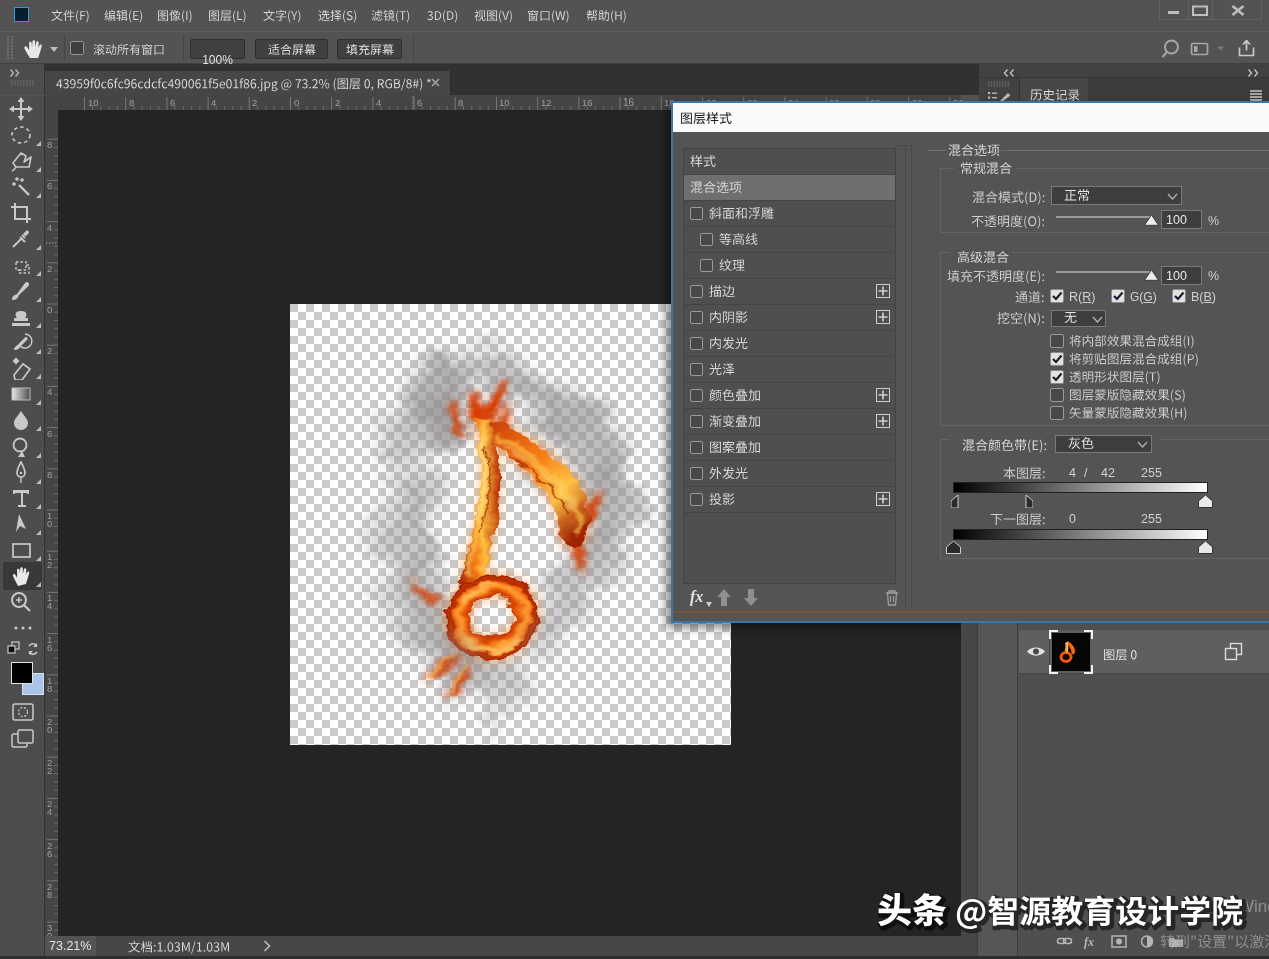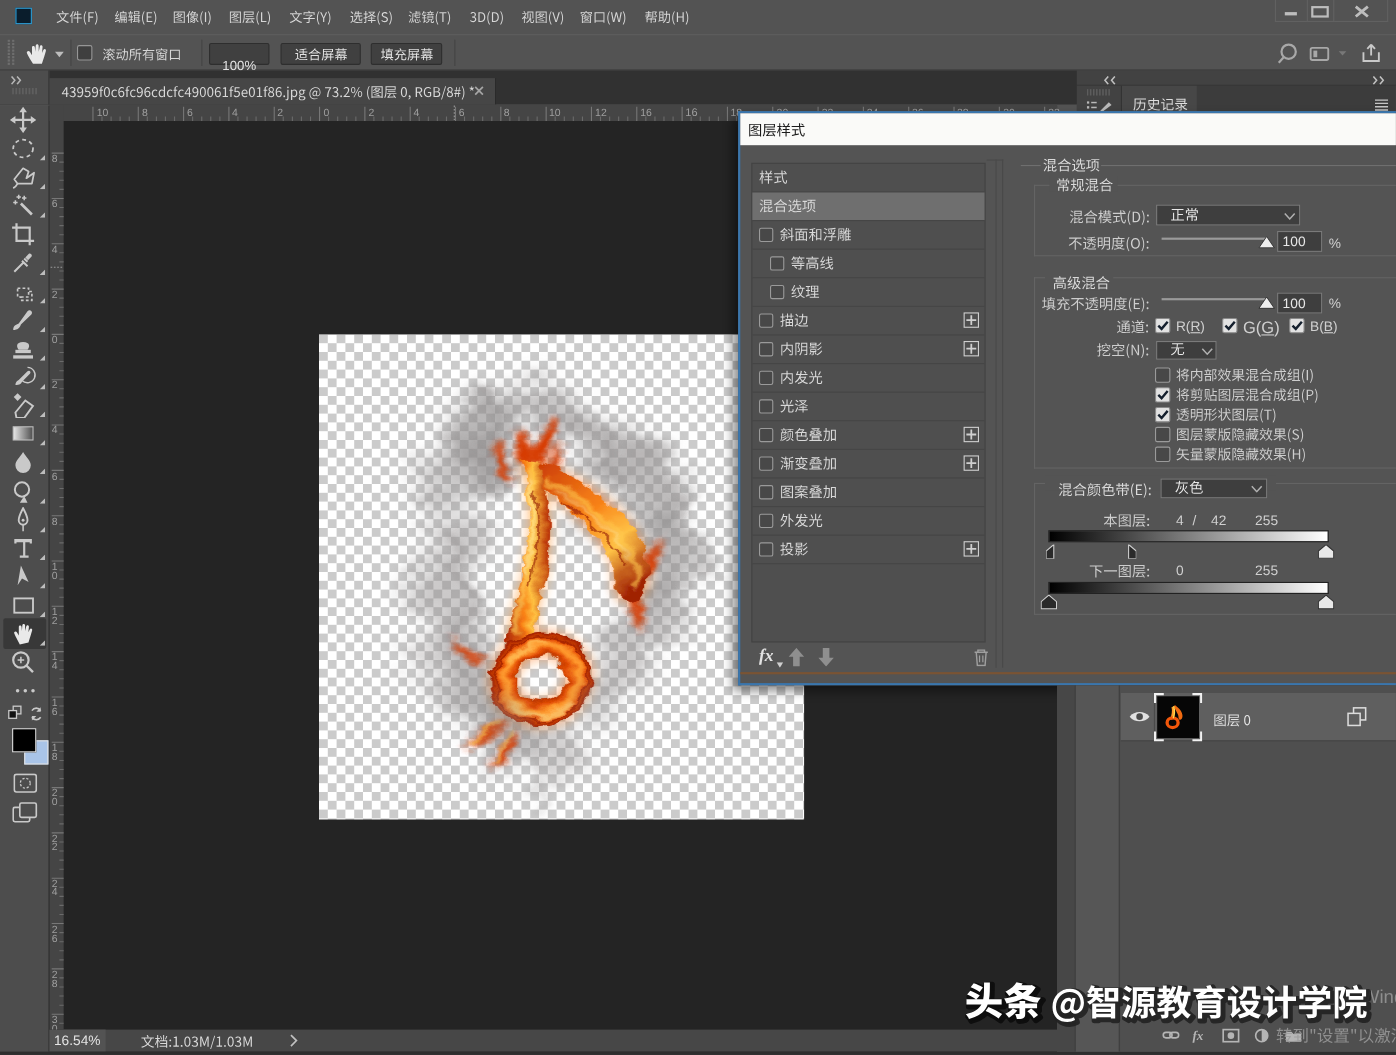--- a/index.html
+++ b/index.html
@@ -917,21 +917,21 @@
     </svg>
 <div class="abs" style="left:1050px;top:289px;width:14px;height:14px;background:#e2e2e2;border:1px solid #8a8a8a;border-radius:2px"></div>
 <svg class="abs" style="left:1050px;top:289px" width="14" height="14" viewBox="0 0 14 14">
       <path d="M3 7l3 3 5.5-6.5" fill="none" stroke="#15202e" stroke-width="2.2"></path>
     </svg>
 <div class="abs" style="left:1069px;top:290px;font-size:12.5px;color:#d0d0d0;">R(<u>R</u>)</div>
 <div class="abs" style="left:1111px;top:289px;width:14px;height:14px;background:#e2e2e2;border:1px solid #8a8a8a;border-radius:2px"></div>
 <svg class="abs" style="left:1111px;top:289px" width="14" height="14" viewBox="0 0 14 14">
       <path d="M3 7l3 3 5.5-6.5" fill="none" stroke="#15202e" stroke-width="2.2"></path>
     </svg>
-<div class="abs" style="left:1130px;top:290px;font-size:15px;color:#d0d0d0;">G(<u>G</u>)</div>
+<div class="abs" style="left:1130px;top:290px;font-size:12px;color:#d0d0d0;">G(<u>G</u>)</div>
 <div class="abs" style="left:1172px;top:289px;width:14px;height:14px;background:#e2e2e2;border:1px solid #8a8a8a;border-radius:2px"></div>
 <svg class="abs" style="left:1172px;top:289px" width="14" height="14" viewBox="0 0 14 14">
       <path d="M3 7l3 3 5.5-6.5" fill="none" stroke="#15202e" stroke-width="2.2"></path>
     </svg>
 <div class="abs" style="left:1191px;top:290px;font-size:12.5px;color:#d0d0d0;">B(<u>B</u>)</div>
 <svg class="tp" style="left:993.199px;top:306px;" width="57" height="25" viewBox="-4 -17 57 25">
       <path d="M8.9 -7.4C9.8 -6.7 10.9 -5.7 11.4 -5L12.1 -5.6C11.5 -6.3 10.4 -7.2 9.6 -7.9ZM7.2 -7.8C6.6 -7 5.5 -6.3 4.5 -5.8C4.7 -5.6 5.1 -5.3 5.2 -5.1C6.2 -5.7 7.3 -6.6 8 -7.5ZM7.6 -10.8C7.8 -10.4 8.1 -9.9 8.2 -9.4H4.7V-7.2H5.6V-8.6H11.4V-7.2H12.3V-9.4H9.2L9.2 -9.5C9.1 -9.9 8.8 -10.5 8.5 -11ZM5.3 -4.8V-4H8.9C5.4 -1.7 5.3 -1 5.3 -0.5C5.3 0.2 5.8 0.7 7.1 0.7H10.8C11.9 0.7 12.2 0.4 12.4 -1.7C12.1 -1.8 11.8 -1.9 11.5 -2C11.5 -0.4 11.3 -0.2 10.8 -0.2H7C6.5 -0.2 6.2 -0.3 6.2 -0.6C6.2 -1 6.5 -1.5 10.9 -4.3C11 -4.4 11.1 -4.5 11.1 -4.5L10.5 -4.9L10.3 -4.8ZM2.2 -10.9V-8.3H0.5V-7.4H2.2V-4.7L0.5 -4.2L0.7 -3.2L2.2 -3.7V-0.1C2.2 0.1 2.1 0.1 1.9 0.1C1.8 0.1 1.3 0.1 0.7 0.1C0.8 0.4 1 0.8 1 1C1.8 1 2.3 1 2.7 0.8C3 0.7 3.1 0.4 3.1 -0.1V-4L4.5 -4.5L4.3 -5.4L3.1 -5V-7.4H4.3V-8.3H3.1V-10.9Z M20.3 -7C21.7 -6.3 23.4 -5.3 24.3 -4.6L24.9 -5.4C24 -6 22.2 -7 20.9 -7.6ZM18 -7.7C17 -6.8 15.6 -5.9 14.1 -5.4L14.7 -4.5C16.2 -5.2 17.6 -6.2 18.7 -7.1ZM14 -0.3V0.6H25.1V-0.3H20V-3.6H23.7V-4.5H15.4V-3.6H19V-0.3ZM18.5 -10.7C18.7 -10.3 19 -9.8 19.1 -9.3H14V-6.4H14.9V-8.4H24V-6.7H25V-9.3H20.3C20.1 -9.8 19.8 -10.5 19.5 -11Z M29.1 2.5 29.8 2.2C28.7 0.4 28.2 -1.8 28.2 -4C28.2 -6.2 28.7 -8.4 29.8 -10.3L29.1 -10.6C27.9 -8.7 27.2 -6.6 27.2 -4C27.2 -1.5 27.9 0.6 29.1 2.5Z M31.7 0H32.8V-5C32.8 -6 32.7 -7 32.7 -8H32.7L33.8 -6L37.2 0H38.5V-9.5H37.3V-4.6C37.3 -3.6 37.4 -2.5 37.5 -1.6H37.4L36.4 -3.5L32.9 -9.5H31.7Z M41.1 2.5C42.3 0.6 43 -1.5 43 -4C43 -6.6 42.3 -8.7 41.1 -10.6L40.3 -10.3C41.5 -8.4 42 -6.2 42 -4C42 -1.8 41.5 0.4 40.3 2.2Z M46 -5.1C46.5 -5.1 46.9 -5.4 46.9 -6C46.9 -6.5 46.5 -6.9 46 -6.9C45.5 -6.9 45.1 -6.5 45.1 -6C45.1 -5.4 45.5 -5.1 46 -5.1ZM46 0.2C46.5 0.2 46.9 -0.2 46.9 -0.7C46.9 -1.3 46.5 -1.6 46 -1.6C45.5 -1.6 45.1 -1.3 45.1 -0.7C45.1 -0.2 45.5 0.2 46 0.2Z" fill="#cecece"></path>
     </svg>
 <div class="abs" style="left:1051px;top:310px;width:55px;height:17px;background:#3e3e3e;border:1px solid #7a7a7a"></div>
 <svg class="tp" style="left:1060px;top:305px;" width="23" height="25" viewBox="-4 -17 23 25">
@@ -1044,21 +1044,21 @@
 </g>
 <text x="28" y="12.5" font-size="12" font-style="italic" font-weight="bold" fill="#b5b5b5" font-family="Liberation Serif">fx</text>
 <rect x="56" y="3" width="14" height="11" fill="none" stroke="#b5b5b5" stroke-width="1.5"></rect>
       <circle cx="63" cy="8.5" r="3" fill="#b5b5b5"></circle>
 <circle cx="91" cy="8.5" r="5.5" fill="none" stroke="#b5b5b5" stroke-width="1.5"></circle>
       <path d="M91 3a5.5 5.5 0 010 11z" fill="#b5b5b5"></path>
 <path d="M113 5h5l2 2h7v7h-14z" fill="#b5b5b5"></path>
 </svg>
 <div class="abs" style="left:45px;top:936px;width:916px;height:20px;background:#474747"></div>
 <div class="abs" style="left:45px;top:936px;width:51px;height:20px;background:#535353"></div>
-<div class="abs" style="left:49px;top:939px;font-size:12.5px;color:#e4e4e4;">16.54%</div>
+<div class="abs" style="left:49px;top:939px;font-size:12.5px;color:#e4e4e4;">73.21%</div>
 <svg class="tp" style="left:124px;top:934.5px;" width="112" height="24" viewBox="-4 -16.5 112 24">
       <path d="M5.3 -10.3C5.7 -9.7 6.1 -8.8 6.2 -8.3L7.2 -8.7C7.1 -9.2 6.6 -10 6.3 -10.6ZM0.6 -8.3V-7.4H2.6C3.3 -5.5 4.3 -3.8 5.6 -2.5C4.2 -1.4 2.5 -0.5 0.5 0.1C0.6 0.3 0.9 0.8 1 1C3.1 0.3 4.9 -0.6 6.3 -1.8C7.7 -0.6 9.4 0.4 11.4 0.9C11.6 0.7 11.9 0.2 12.1 0.1C10.1 -0.5 8.4 -1.3 7 -2.5C8.3 -3.8 9.2 -5.4 10 -7.4H11.9V-8.3ZM6.3 -3.2C5.1 -4.4 4.2 -5.8 3.6 -7.4H8.9C8.3 -5.7 7.4 -4.3 6.3 -3.2Z M23.1 -9.7C22.9 -8.8 22.4 -7.5 21.9 -6.7L22.7 -6.4C23.1 -7.2 23.6 -8.4 24.1 -9.4ZM17.5 -9.4C17.9 -8.5 18.4 -7.3 18.6 -6.5L19.4 -6.8C19.2 -7.6 18.7 -8.8 18.2 -9.7ZM14.9 -10.5V-7.8H13.1V-6.9H14.8C14.4 -5.2 13.6 -3.2 12.8 -2.2C13 -2 13.2 -1.6 13.3 -1.4C13.9 -2.2 14.5 -3.6 14.9 -5V1H15.8V-5.3C16.2 -4.7 16.6 -3.9 16.8 -3.5L17.4 -4.2C17.2 -4.6 16.1 -6 15.8 -6.5V-6.9H17.4V-7.8H15.8V-10.5ZM17.1 -0.8V0.1H23V0.9H24V-5.9H21.2V-10.5H20.3V-5.9H17.4V-5H23V-3.4H17.6V-2.5H23V-0.8Z M26.7 -4.9C27.2 -4.9 27.6 -5.2 27.6 -5.8C27.6 -6.3 27.2 -6.6 26.7 -6.6C26.3 -6.6 25.9 -6.3 25.9 -5.8C25.9 -5.2 26.3 -4.9 26.7 -4.9ZM26.7 0.2C27.2 0.2 27.6 -0.2 27.6 -0.7C27.6 -1.2 27.2 -1.6 26.7 -1.6C26.3 -1.6 25.9 -1.2 25.9 -0.7C25.9 -0.2 26.3 0.2 26.7 0.2Z M29.6 0H34.6V-1H32.8V-9.2H31.9C31.4 -8.9 30.8 -8.7 30 -8.5V-7.8H31.6V-1H29.6Z M37.1 0.2C37.6 0.2 38 -0.2 38 -0.7C38 -1.2 37.6 -1.6 37.1 -1.6C36.7 -1.6 36.3 -1.2 36.3 -0.7C36.3 -0.2 36.7 0.2 37.1 0.2Z M42.4 0.2C44.1 0.2 45.2 -1.4 45.2 -4.6C45.2 -7.8 44.1 -9.3 42.4 -9.3C40.6 -9.3 39.5 -7.8 39.5 -4.6C39.5 -1.4 40.6 0.2 42.4 0.2ZM42.4 -0.8C41.3 -0.8 40.6 -1.9 40.6 -4.6C40.6 -7.3 41.3 -8.4 42.4 -8.4C43.4 -8.4 44.1 -7.3 44.1 -4.6C44.1 -1.9 43.4 -0.8 42.4 -0.8Z M49.1 0.2C50.8 0.2 52.1 -0.8 52.1 -2.5C52.1 -3.7 51.2 -4.5 50.1 -4.8V-4.8C51.1 -5.2 51.8 -5.9 51.8 -7C51.8 -8.5 50.6 -9.3 49.1 -9.3C48 -9.3 47.2 -8.9 46.5 -8.2L47.1 -7.5C47.7 -8 48.3 -8.4 49 -8.4C50 -8.4 50.6 -7.8 50.6 -7C50.6 -6 50 -5.2 48.1 -5.2V-4.3C50.2 -4.3 50.9 -3.6 50.9 -2.5C50.9 -1.4 50.1 -0.8 49 -0.8C48 -0.8 47.3 -1.3 46.8 -1.8L46.2 -1.1C46.8 -0.4 47.7 0.2 49.1 0.2Z M54 0H55.1V-5.1C55.1 -5.9 55 -7 54.9 -7.8H55L55.7 -5.7L57.4 -0.9H58.2L59.9 -5.7L60.7 -7.8H60.7C60.7 -7 60.6 -5.9 60.6 -5.1V0H61.7V-9.2H60.3L58.5 -4.3C58.3 -3.6 58.1 -3 57.9 -2.4H57.8C57.6 -3 57.4 -3.6 57.2 -4.3L55.4 -9.2H54Z M63.1 2.2H63.9L67.6 -9.9H66.8Z M68.9 0H73.9V-1H72.1V-9.2H71.2C70.7 -8.9 70.1 -8.7 69.3 -8.5V-7.8H71V-1H68.9Z M76.5 0.2C76.9 0.2 77.3 -0.2 77.3 -0.7C77.3 -1.2 76.9 -1.6 76.5 -1.6C76 -1.6 75.7 -1.2 75.7 -0.7C75.7 -0.2 76 0.2 76.5 0.2Z M81.7 0.2C83.4 0.2 84.5 -1.4 84.5 -4.6C84.5 -7.8 83.4 -9.3 81.7 -9.3C79.9 -9.3 78.8 -7.8 78.8 -4.6C78.8 -1.4 79.9 0.2 81.7 0.2ZM81.7 -0.8C80.7 -0.8 79.9 -1.9 79.9 -4.6C79.9 -7.3 80.7 -8.4 81.7 -8.4C82.7 -8.4 83.4 -7.3 83.4 -4.6C83.4 -1.9 82.7 -0.8 81.7 -0.8Z M88.4 0.2C90.1 0.2 91.4 -0.8 91.4 -2.5C91.4 -3.7 90.5 -4.5 89.5 -4.8V-4.8C90.4 -5.2 91.1 -5.9 91.1 -7C91.1 -8.5 90 -9.3 88.4 -9.3C87.4 -9.3 86.5 -8.9 85.9 -8.2L86.5 -7.5C87 -8 87.6 -8.4 88.4 -8.4C89.3 -8.4 89.9 -7.8 89.9 -7C89.9 -6 89.3 -5.2 87.4 -5.2V-4.3C89.5 -4.3 90.2 -3.6 90.2 -2.5C90.2 -1.4 89.5 -0.8 88.4 -0.8C87.3 -0.8 86.6 -1.3 86.1 -1.8L85.5 -1.1C86.1 -0.4 87 0.2 88.4 0.2Z M93.4 0H94.4V-5.1C94.4 -5.9 94.3 -7 94.2 -7.8H94.3L95 -5.7L96.8 -0.9H97.5L99.3 -5.7L100 -7.8H100.1C100 -7 99.9 -5.9 99.9 -5.1V0H101V-9.2H99.6L97.8 -4.3C97.6 -3.6 97.4 -3 97.2 -2.4H97.2C96.9 -3 96.7 -3.6 96.5 -4.3L94.8 -9.2H93.4Z" fill="#d8d8d8"></path>
     </svg>
 <svg class="abs" style="left:263px;top:940px" width="8" height="12" viewBox="0 0 8 12">
       <path d="M1.5 1l5 5-5 5" fill="none" stroke="#c0c0c0" stroke-width="1.5"></path>
     </svg>
 <div class="abs" style="left:0px;top:956px;width:1269px;height:3px;background:#2e2e2e"></div>
 <div class="abs" style="left:1238px;top:897px;font-size:17px;color:#9a9a9a;opacity:.85;">Wind</div>
 <svg class="tp" style="left:1156px;top:928px;" width="129" height="28" viewBox="-4 -19 129 28">
       <path d="M1.2 -5C1.3 -5.1 1.8 -5.2 2.3 -5.2H3.6V-3L0.6 -2.5L0.8 -1.4L3.6 -1.9V1.1H4.7V-2.2L6.8 -2.6L6.7 -3.5L4.7 -3.2V-5.2H6.3V-6.2H4.7V-8.5H3.6V-6.2H2.2C2.7 -7.3 3.1 -8.5 3.5 -9.8H6.3V-10.8H3.8C4 -11.4 4.1 -11.9 4.2 -12.4L3.1 -12.6C3 -12 2.9 -11.4 2.7 -10.8H0.7V-9.8H2.5C2.1 -8.6 1.8 -7.5 1.6 -7.2C1.3 -6.5 1.1 -6 0.9 -6C1 -5.7 1.2 -5.2 1.2 -5ZM6.4 -8V-7H8.6C8.3 -5.9 8 -4.9 7.7 -4.2H12C11.5 -3.4 10.8 -2.5 10.2 -1.7C9.7 -2.1 9.2 -2.4 8.7 -2.7L8 -2C9.5 -1.1 11.3 0.3 12.2 1.2L12.9 0.3C12.4 -0.1 11.8 -0.6 11.1 -1.1C12 -2.4 13.1 -3.8 13.8 -4.9L13 -5.3L12.8 -5.2H9.2L9.8 -7H14.4V-8H10.1L10.5 -9.8H13.8V-10.8H10.8L11.2 -12.4L10.1 -12.6L9.7 -10.8H7V-9.8H9.4L8.9 -8Z M24.6 -11.3V-2.2H25.7V-11.3ZM27.6 -12.4V-0.6C27.6 -0.3 27.5 -0.2 27.3 -0.2C27 -0.2 26.2 -0.2 25.3 -0.2C25.5 0.1 25.6 0.6 25.7 0.9C26.8 0.9 27.6 0.9 28.1 0.7C28.5 0.5 28.7 0.1 28.7 -0.6V-12.4ZM15.9 -0.6 16.2 0.4C18.2 0.1 21 -0.5 23.7 -1L23.6 -2L20.5 -1.4V-3.8H23.5V-4.8H20.5V-6.4H19.4V-4.8H16.5V-3.8H19.4V-1.2ZM16.8 -6.6C17.1 -6.8 17.7 -6.8 22.4 -7.3C22.6 -6.9 22.8 -6.6 22.9 -6.3L23.8 -6.9C23.3 -7.8 22.4 -9.1 21.5 -10.1L20.7 -9.6C21.1 -9.2 21.4 -8.7 21.8 -8.1L18 -7.8C18.6 -8.6 19.2 -9.6 19.7 -10.6H23.8V-11.6H16.1V-10.6H18.4C18 -9.6 17.4 -8.6 17.1 -8.3C16.9 -7.9 16.6 -7.7 16.4 -7.6C16.5 -7.3 16.7 -6.8 16.8 -6.6Z M31.6 -7.2H32.5L32.8 -10L32.8 -11.6H31.4L31.4 -10ZM34.6 -7.2H35.4L35.7 -10L35.7 -11.6H34.3L34.3 -10Z M38.9 -11.6C39.7 -10.9 40.7 -9.9 41.2 -9.3L42 -10.1C41.5 -10.7 40.5 -11.7 39.7 -12.3ZM37.8 -7.9V-6.8H39.9V-1.4C39.9 -0.7 39.4 -0.2 39.1 -0.1C39.3 0.2 39.6 0.6 39.7 0.9C40 0.6 40.4 0.3 43 -1.7C42.9 -1.9 42.7 -2.3 42.6 -2.6L41 -1.4V-7.9ZM44.5 -12.1V-10.4C44.5 -9.3 44.1 -8 42.2 -7.1C42.4 -7 42.8 -6.5 42.9 -6.3C45.1 -7.3 45.5 -9 45.5 -10.4V-11H48.2V-8.6C48.2 -7.5 48.4 -7 49.5 -7C49.6 -7 50.4 -7 50.6 -7C50.9 -7 51.2 -7 51.4 -7.1C51.3 -7.4 51.3 -7.8 51.3 -8.1C51.1 -8 50.8 -8 50.6 -8C50.4 -8 49.7 -8 49.5 -8C49.3 -8 49.3 -8.1 49.3 -8.6V-12.1ZM49.2 -4.9C48.6 -3.7 47.8 -2.7 46.8 -1.9C45.8 -2.8 45 -3.8 44.5 -4.9ZM42.9 -6V-4.9H43.6L43.4 -4.8C44 -3.5 44.9 -2.3 46 -1.3C44.8 -0.6 43.5 -0.1 42.2 0.2C42.4 0.5 42.7 0.9 42.8 1.2C44.2 0.8 45.6 0.2 46.8 -0.6C48 0.3 49.3 0.9 50.9 1.2C51 0.9 51.3 0.5 51.6 0.2C50.1 -0.1 48.8 -0.6 47.7 -1.3C49 -2.4 50 -3.8 50.6 -5.7L49.9 -6L49.7 -6Z M61.9 -11.2H64.4V-9.9H61.9ZM58.4 -11.2H60.8V-9.9H58.4ZM54.9 -11.2H57.3V-9.9H54.9ZM55 -6.4V-0.1H53V0.8H66.3V-0.1H64.2V-6.4H59.5L59.7 -7.3H65.9V-8.2H59.9L60.1 -9H65.5V-12H53.9V-9H58.9L58.8 -8.2H53.1V-7.3H58.6L58.5 -6.4ZM56 -0.1V-1H63.1V-0.1ZM56 -4.1H63.1V-3.3H56ZM56 -4.8V-5.6H63.1V-4.8ZM56 -2.6H63.1V-1.7H56Z M68.8 -7.2H69.6L69.9 -10L69.9 -11.6H68.5L68.5 -10ZM71.7 -7.2H72.5L72.8 -10L72.9 -11.6H71.4L71.4 -10Z M79.8 -10.7C80.7 -9.6 81.7 -8.1 82.1 -7.1L83.1 -7.7C82.7 -8.7 81.7 -10.1 80.8 -11.2ZM85.6 -12C85.3 -5.3 84.2 -1.6 79.4 0.3C79.7 0.5 80.1 1.1 80.3 1.3C82.3 0.4 83.7 -0.8 84.7 -2.4C85.9 -1.2 87.1 0.2 87.7 1.2L88.7 0.4C88 -0.6 86.5 -2.2 85.2 -3.4C86.2 -5.6 86.6 -8.4 86.8 -12ZM76.3 -0.3C76.7 -0.6 77.3 -1 81.6 -3.1C81.5 -3.3 81.4 -3.8 81.3 -4.1L77.8 -2.5V-11.4H76.6V-2.6C76.6 -1.9 76 -1.4 75.7 -1.2C75.9 -1 76.2 -0.6 76.3 -0.3Z M94.3 -8.3H97V-7.1H94.3ZM94.3 -10.2H97V-9.1H94.3ZM90.2 -11.8C90.9 -11.2 91.8 -10.4 92.3 -9.9L93 -10.6C92.5 -11.2 91.6 -11.9 90.8 -12.4ZM89.7 -7.6C90.5 -7.2 91.4 -6.5 91.8 -6L92.5 -6.8C92 -7.2 91.1 -7.9 90.4 -8.3ZM89.9 0.4 90.8 1C91.4 -0.4 92.2 -2.2 92.7 -3.7L91.9 -4.3C91.3 -2.7 90.5 -0.8 89.9 0.4ZM99.6 -12.6C99.3 -10.3 98.8 -8 98 -6.5V-11.1H95.9L96.4 -12.4L95.2 -12.6C95.2 -12.2 95 -11.6 94.8 -11.1H93.4V-6.2H97.8C98.1 -6 98.4 -5.7 98.6 -5.5C98.8 -5.9 99 -6.3 99.3 -6.8C99.5 -5.4 99.8 -3.9 100.4 -2.4C99.8 -1.2 99 -0.2 97.9 0.5C98.1 0.7 98.5 1.1 98.7 1.2C99.6 0.5 100.3 -0.4 100.9 -1.4C101.5 -0.4 102.2 0.5 103 1.2C103.2 0.9 103.6 0.5 103.8 0.3C102.8 -0.4 102 -1.4 101.5 -2.5C102.2 -4.2 102.7 -6.2 102.9 -8.7H103.6V-9.7H100.1C100.3 -10.6 100.5 -11.5 100.6 -12.4ZM94.7 -5.9 95.1 -5.1H92.8V-4.1H94.3V-3.6C94.3 -2.5 94 -0.8 92.2 0.6C92.4 0.7 92.8 1 93 1.2C94.4 0.2 94.9 -1.1 95.1 -2.3H96.9C96.8 -0.8 96.7 -0.2 96.5 -0C96.5 0.1 96.3 0.1 96.2 0.1C96 0.1 95.5 0.1 94.9 0C95.1 0.3 95.2 0.7 95.2 1C95.8 1 96.3 1 96.6 1C97 0.9 97.2 0.8 97.4 0.6C97.7 0.3 97.8 -0.6 97.9 -2.8C97.9 -2.9 97.9 -3.2 97.9 -3.2H95.2V-3.6V-4.1H98.4V-5.1H96.2C96 -5.4 95.8 -5.8 95.7 -6.1ZM102 -8.7C101.8 -6.8 101.5 -5.1 101 -3.7C100.3 -5.2 100 -6.9 99.8 -8.5L99.9 -8.7Z M105.6 -11.6C106.5 -11.1 107.8 -10.4 108.4 -9.9L109 -10.9C108.4 -11.3 107.1 -12 106.2 -12.4ZM104.8 -7.5C105.8 -7 107 -6.3 107.6 -5.8L108.3 -6.8C107.6 -7.2 106.3 -7.9 105.5 -8.3ZM105.2 0.2 106.2 1C107 -0.4 108.1 -2.3 108.9 -3.9L108.1 -4.6C107.2 -2.9 106 -0.9 105.2 0.2ZM109 -8.2V-7.1H113.4V-4.6H110.1V1.2H111.2V0.5H116.5V1.1H117.6V-4.6H114.4V-7.1H118.6V-8.2H114.4V-10.8C115.7 -11.1 116.9 -11.3 117.9 -11.7L117 -12.5C115.4 -12 112.3 -11.5 109.7 -11.2C109.8 -10.9 110 -10.5 110.1 -10.2C111.1 -10.3 112.2 -10.5 113.4 -10.7V-8.2ZM111.2 -0.5V-3.6H116.5V-0.5Z" fill="#9a9a9a" opacity="0.85"></path>

